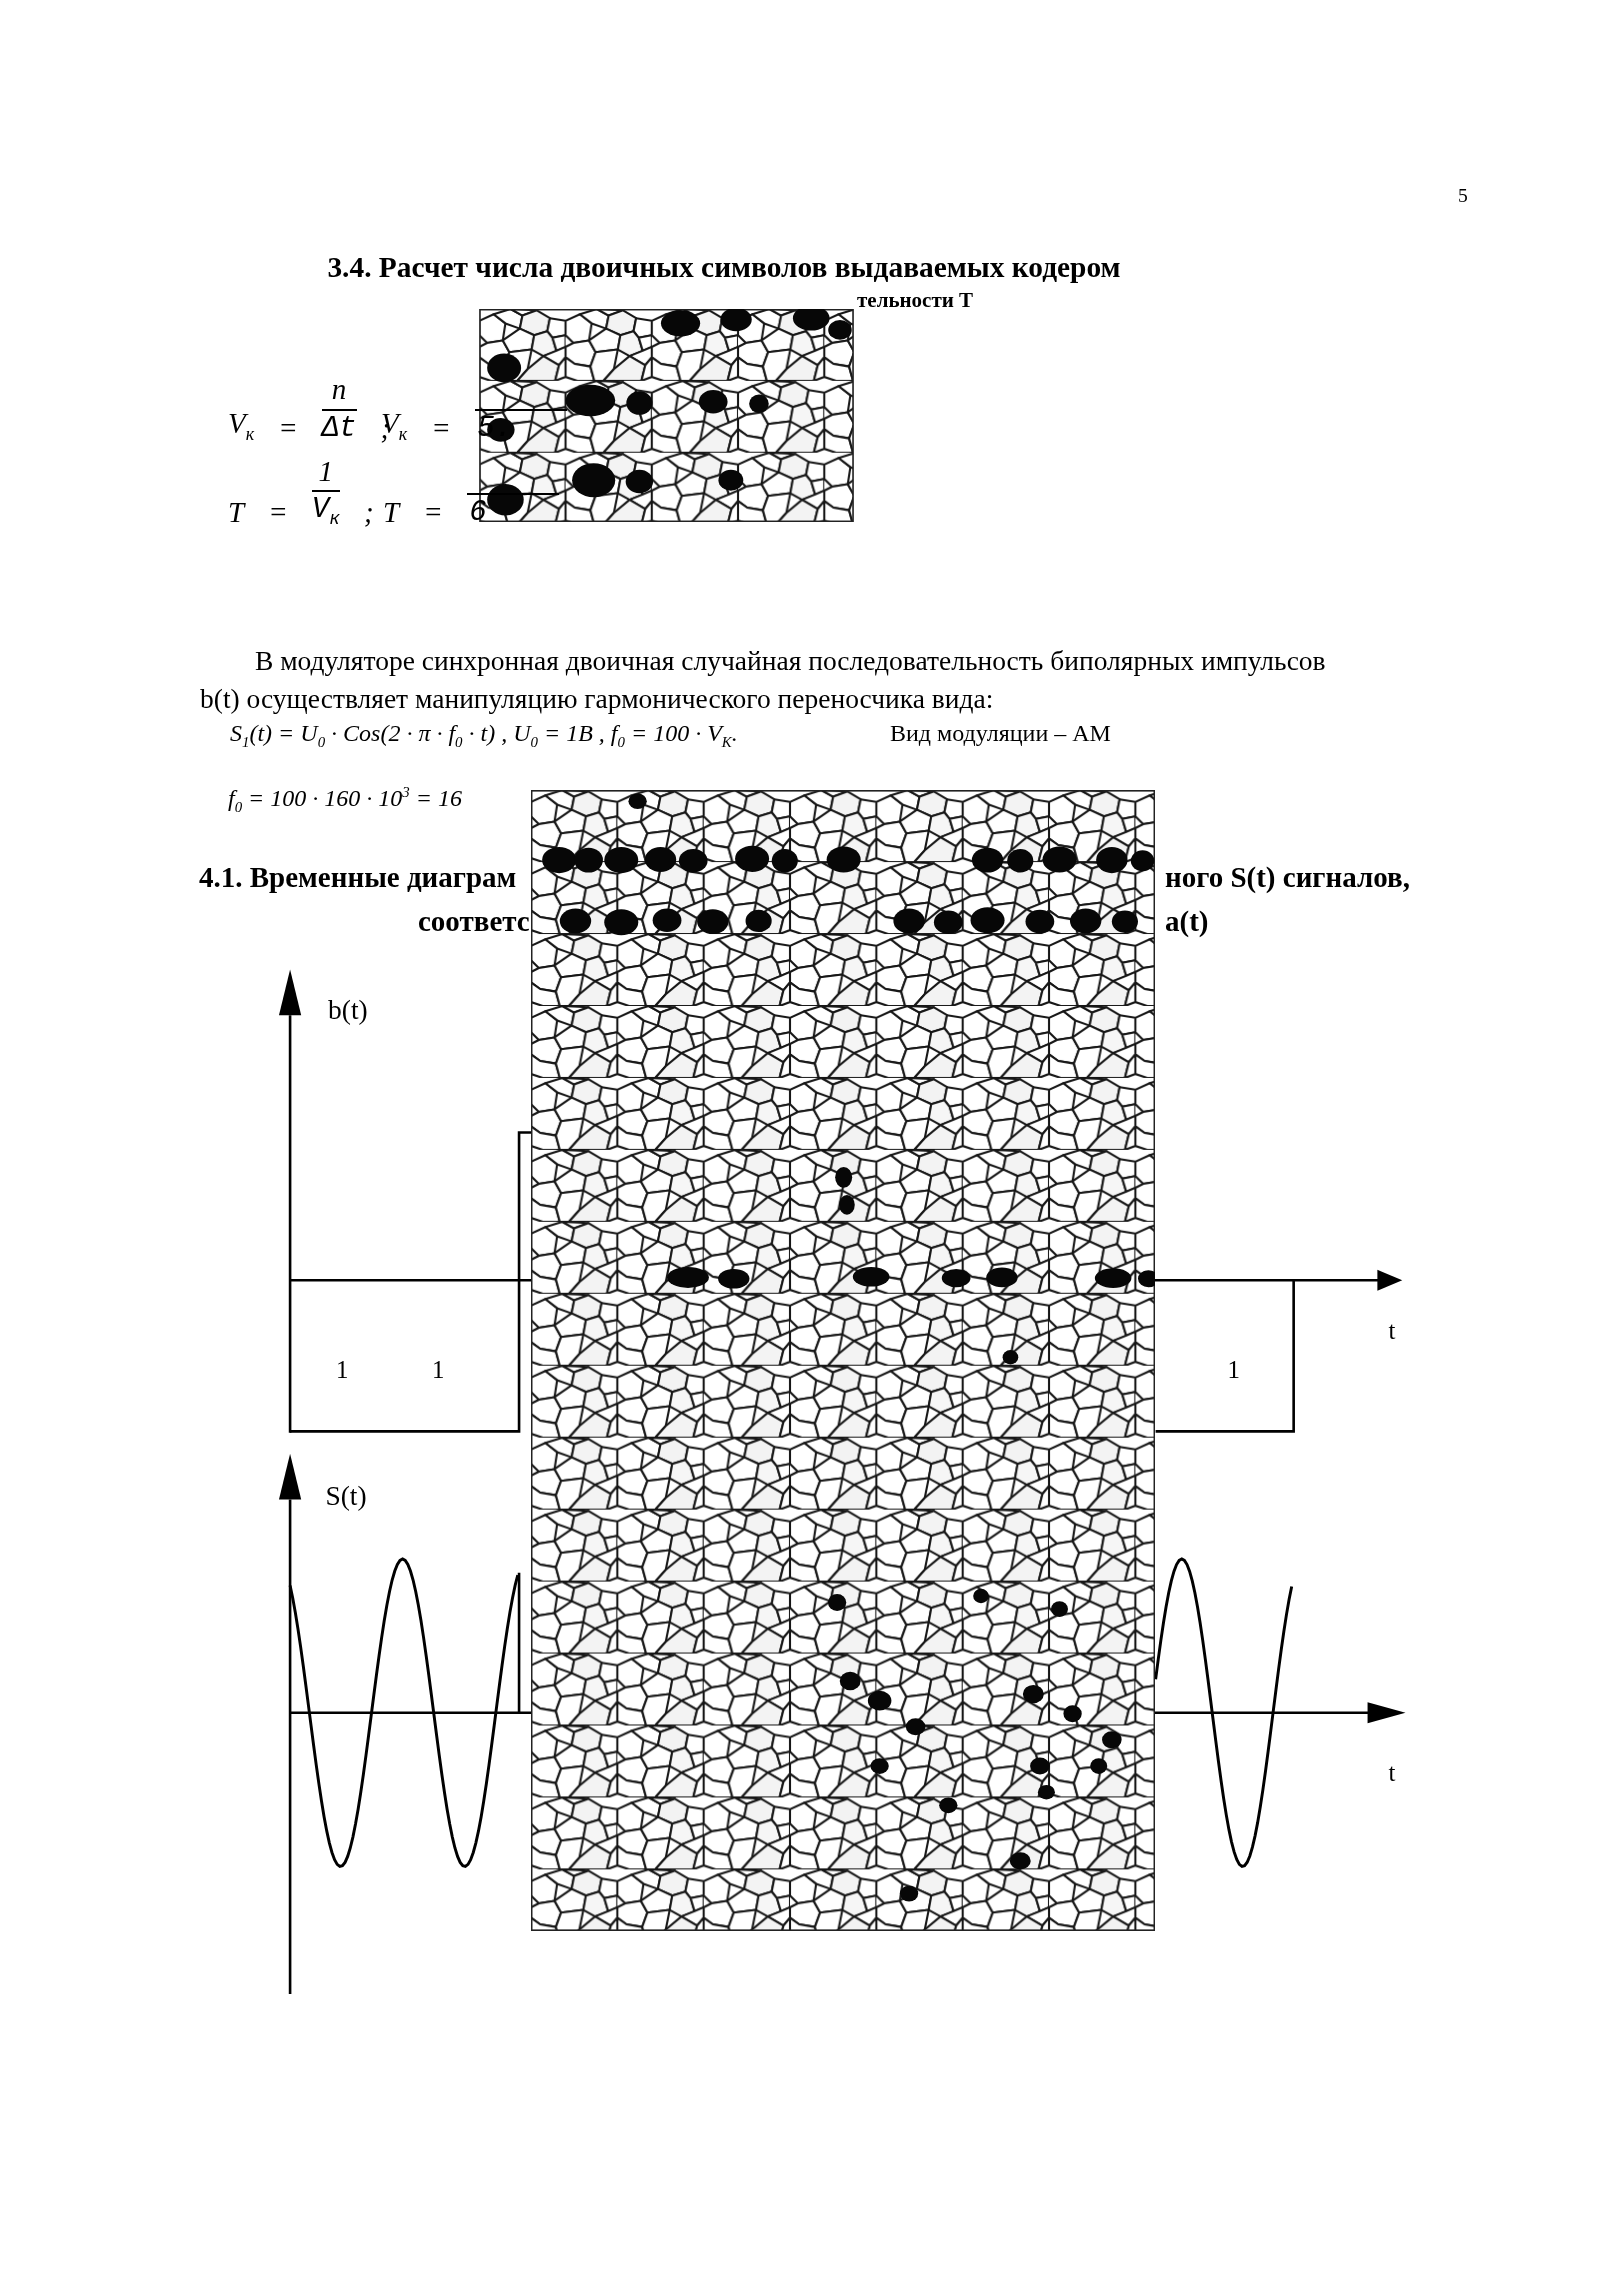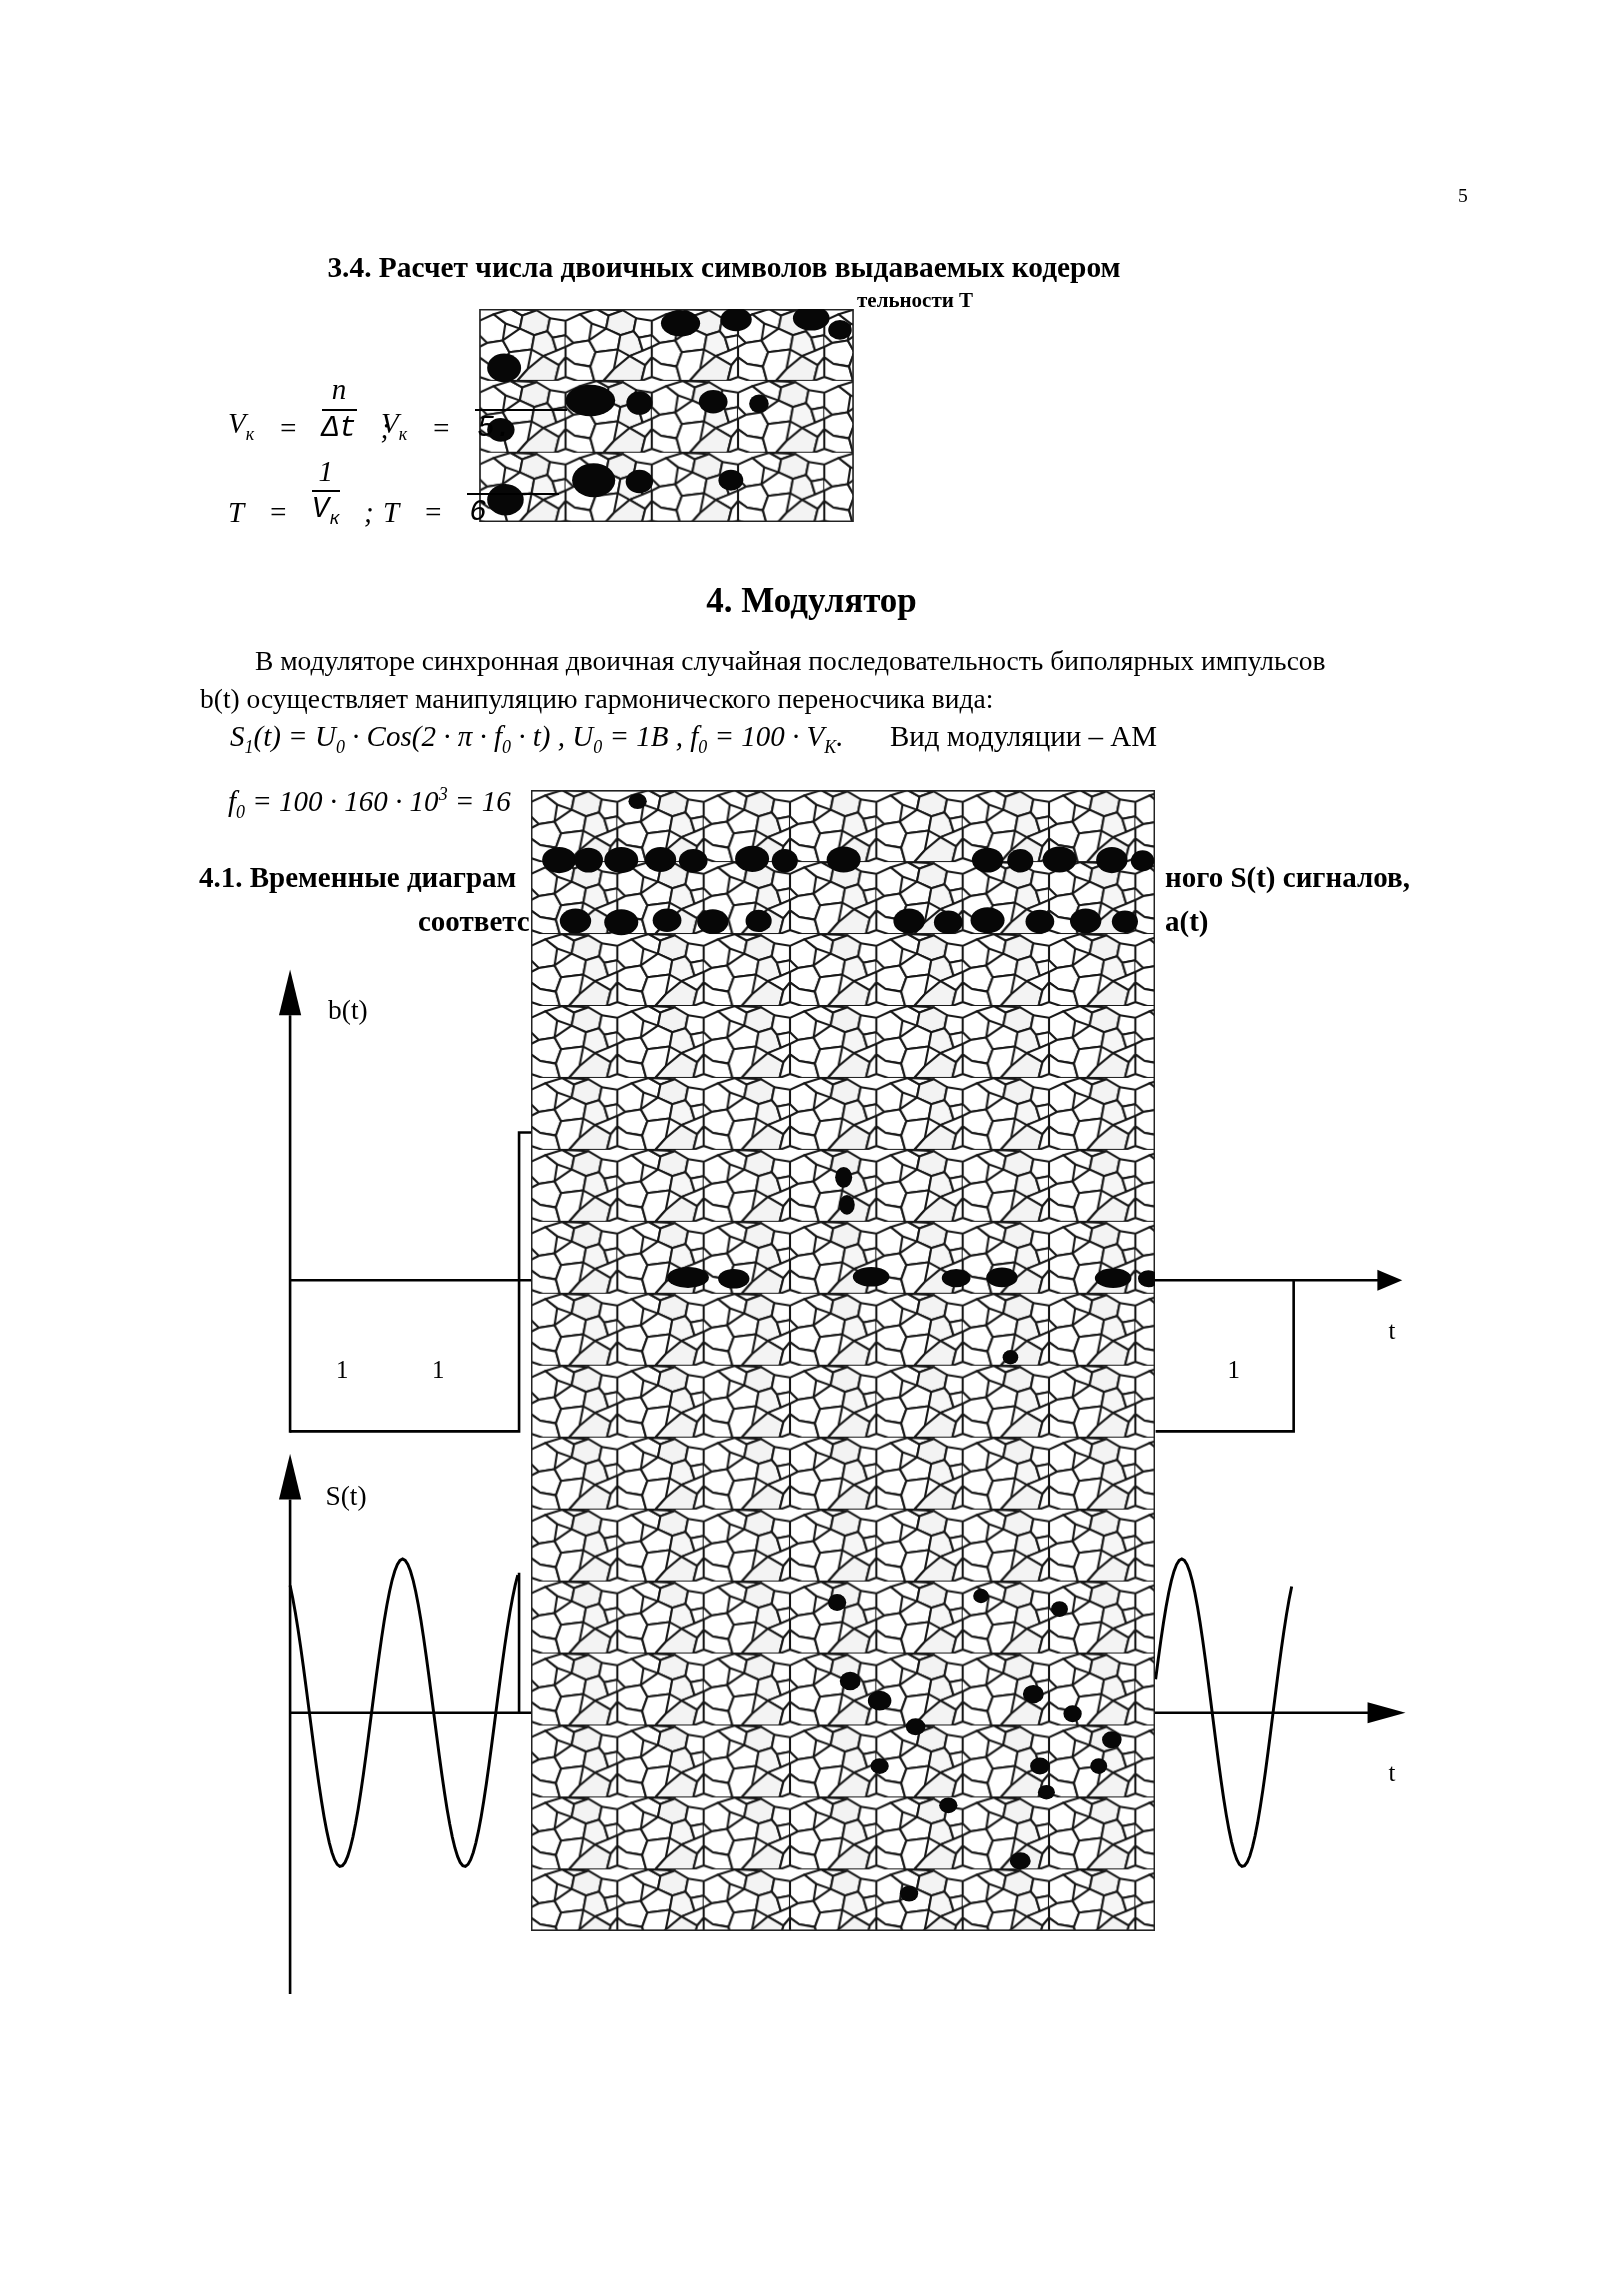--- a/index.html
+++ b/index.html
@@ -5,21 +5,21 @@
   html,body{margin:0;padding:0;background:#888;}
   .page{
     position:relative;width:1623px;height:2295px;background:#ffffff;
     font-family:"Liberation Serif","DejaVu Serif",serif;color:#000;overflow:hidden;
   }
   .pagenum{position:absolute;left:1458px;top:185px;font-size:19.6px;z-index:2;}
   .h34{position:absolute;left:0;top:251px;width:1448px;text-align:center;font-size:29.4px;font-weight:700;z-index:2;}
   .h34frag{position:absolute;left:857px;top:288px;font-size:21px;font-weight:700;z-index:2;}
   .h4{position:absolute;left:0;top:581px;width:1623px;text-align:center;font-size:35px;font-weight:700;z-index:2;}
   .para{position:absolute;font-size:27.5px;z-index:2;white-space:nowrap;}
-  .mathline{position:absolute;font-size:29px;z-index:2;white-space:nowrap;font-style:italic;text-align:center;}
+  .mathline{position:absolute;font-size:24px;z-index:2;white-space:nowrap;font-style:italic;text-align:center;}
   sub,sup{font-size:0.62em;}
   
   .frow{position:absolute;display:flex;align-items:flex-end;height:98px;gap:24px;font-size:29px;font-style:italic;z-index:2;white-space:nowrap;}
   .frow.over{z-index:12;}
   .frac{display:inline-block;vertical-align:middle;}
   .frac .num{display:block;text-align:center;border-bottom:2px solid #000;padding:0 6.5px 2.6px;}
   .frac .den{display:block;text-align:center;padding-top:1px;font-family:Liberation Mono, monospace;}
   .frac.wide .num{min-width:79px;}
   .frac.dl .den{text-align:left;padding-left:2.6px;}
   .h41{position:absolute;font-size:29px;font-weight:700;z-index:2;white-space:nowrap;margin-top:12px;}
@@ -66,21 +66,20 @@
   </div>
   <div class="frow over" style="left:383px;top:431px;">
     <span>T</span>
     <span class="up">=</span>
     <span class="frac wide dl">
       <span class="num">&nbsp;</span>
       <span class="den">6</span>
     </span>
   </div>
 
-  <div class="h4">4. Модулятор</div>
   <div class="para" style="left:255px;top:645px;">В модуляторе синхронная двоичная случайная последовательность биполярных импульсов</div>
   <div class="para" style="left:200px;top:683px;">b(t) осуществляет манипуляцию гармонического переносчика вида:</div>
 
   <div class="mathline" style="left:230px;top:720px;">
     <span><span>S</span><sub>1</sub><span>(t) = U</span><sub>0</sub><span> · Cos(2 · π · f</span><sub>0</sub><span> · t) , U</span><sub>0</sub><span> = 1В , f</span><sub>0</sub><span> = 100 · V</span><sub>К</sub><span>.</span></span>
   </div>
   <div class="mathline up" style="left:890px;top:720px;font-style:normal;">Вид модуляции – АМ</div>
   <div class="mathline" style="left:228px;top:784px;">
     <span><span>f</span><sub>0</sub><span> = 100 · 160 · 10</span><sup>3</sup><span> = 16</span></span>
   </div>

